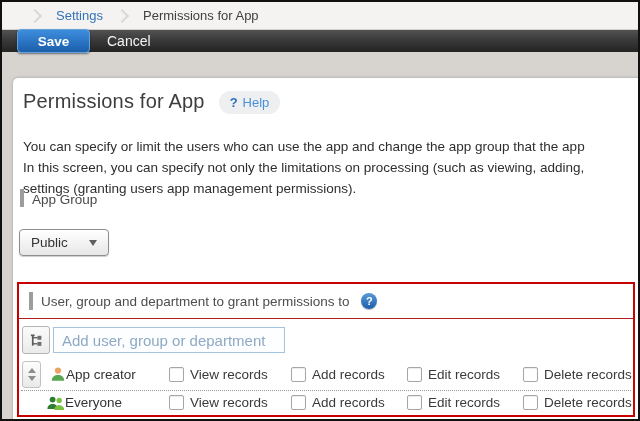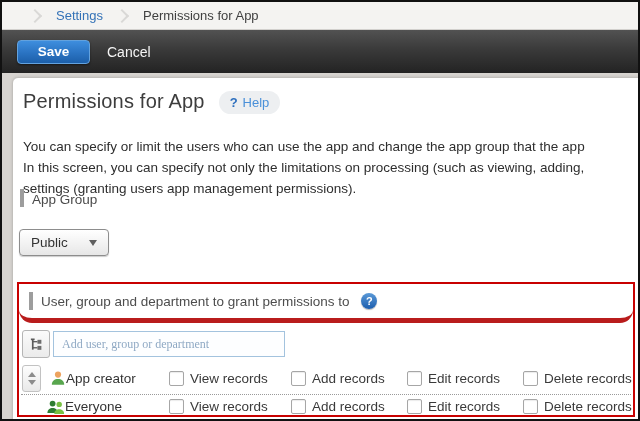--- a/index.html
+++ b/index.html
@@ -8,21 +8,21 @@
 
   
   .crumbbar{position:absolute;left:0;top:0;width:100%;height:28px;background:#f4f3f1;
             border-bottom:1px solid #d2d0cd;display:flex;align-items:center;padding-left:14px;box-sizing:border-box;}
   .crumb-link{color:#3472b7;font-size:13px;cursor:pointer;}
   .crumb-cur{color:#3f3f3f;font-size:13px;}
   .crumb-sep{width:8px;height:8px;border-top:2px solid #d9d8d6;border-right:2px solid #d9d8d6;
              transform:rotate(45deg);margin:0 16px 0 14px;flex:none;}
 
   
-  .toolbar{position:absolute;left:0;top:28px;width:100%;height:43px;
+  .toolbar{position:absolute;left:0;top:28px;width:100%;height:22px;
            background:linear-gradient(180deg,#525252 0%,#3a3a3a 45%,#232323 100%);
            display:flex;align-items:center;}
   .save-btn{margin-left:15px;width:73px;height:24px;border-radius:4px;border:1px solid #63a2de;
             background:linear-gradient(180deg,#3e8ede 0%,#2a73c2 55%,#1c5fa9 100%);
             color:#fff;font-weight:bold;font-size:13.5px;font-family:"Liberation Sans",sans-serif;
             cursor:pointer;box-shadow:0 1px 2px rgba(0,0,0,.5);}
   .cancel-btn{margin-left:17px;color:#f5f5f5;font-size:14px;cursor:pointer;}
 
   
   .panel{position:absolute;left:10px;top:75px;width:700px;height:400px;background:#fff;
@@ -45,33 +45,33 @@
   .select-btn{position:absolute;left:6px;top:151px;height:25px;display:inline-flex;align-items:center;
               padding:0 11px;border:1px solid #8d8d8d;border-radius:4px;cursor:pointer;
               background:linear-gradient(180deg,#ffffff,#e7e7e7);box-shadow:0 1px 1px rgba(0,0,0,.2);}
   .select-btn .val{font-size:13.5px;color:#333;margin-right:21px;}
   .caret{width:0;height:0;border-left:4.5px solid transparent;border-right:4.5px solid transparent;
          border-top:6px solid #5f5f5f;}
 
   
   .perm-box{position:absolute;left:4px;top:204px;width:618px;height:135px;box-sizing:border-box;
             border:2px solid #c80000;background:#fff;}
-  .perm-header{display:flex;align-items:center;padding:8px 10px 8px 10px;border-bottom:5px solid #b91c1c;border-radius:13px;}
+  .perm-header{display:flex;align-items:center;padding:8px 10px 8px 10px;border-bottom:1px solid #b91c1c;}
   .perm-title{font-size:13.5px;color:#4d4d4d;}
   .help-circle{margin-left:12px;width:16px;height:16px;border-radius:50%;flex:none;cursor:pointer;
                background:linear-gradient(180deg,#5b9ad8,#1c5dad);color:#fff;font-weight:bold;
                font-size:11px;line-height:16px;text-align:center;box-shadow:0 1px 1px rgba(0,0,0,.3);}
 
   .picker-row{display:flex;align-items:center;margin:7px 0 0 3px;}
   .org-btn{width:28px;height:28px;border:1px solid #b5b5b5;border-radius:3px;box-sizing:border-box;
            background:linear-gradient(180deg,#fbfbfb,#ebebeb);display:flex;align-items:center;
            justify-content:center;cursor:pointer;padding:0;}
   .picker-input{margin-left:3px;width:232px;height:26px;box-sizing:border-box;border:1px solid #a3c3de;
-                padding:0 8px;font-size:12px;color:#333;background:#fdfeff;outline:none;
-                font-family:Liberation Serif, serif;}
+                padding:0 8px;font-size:15px;color:#333;background:#fdfeff;outline:none;
+                font-family:Liberation Sans, sans-serif;}
   .picker-input::placeholder{color:#8fa9c4;opacity:1;}
 
   .entity-row{position:relative;display:flex;align-items:center;}
   .row-1{margin-top:5px;height:30px;padding-left:3px;}
   .row-2{height:23px;padding-left:28px;}
   .reorder-btn{width:19px;height:27px;border:1px solid #c2c2c2;border-radius:3px;box-sizing:border-box;
                background:linear-gradient(180deg,#fdfdfd,#e9e9e9);display:flex;flex-direction:column;
                align-items:center;justify-content:center;gap:3px;cursor:pointer;padding:0;}
   .tri-up{width:0;height:0;border-left:4px solid transparent;border-right:4px solid transparent;
           border-bottom:5px solid #8c8c8c;}

